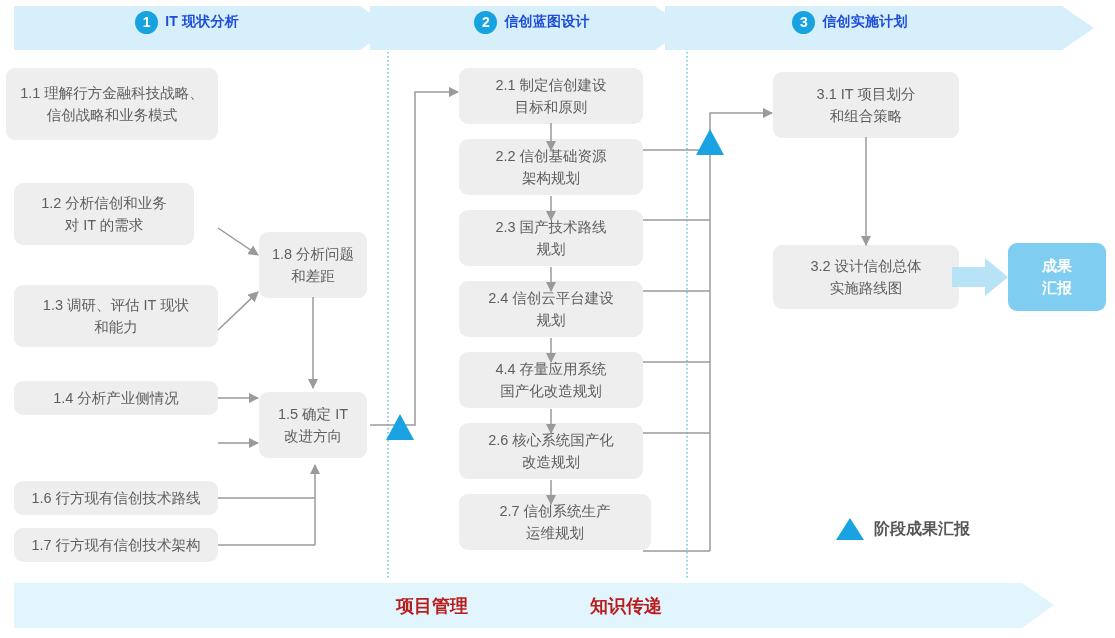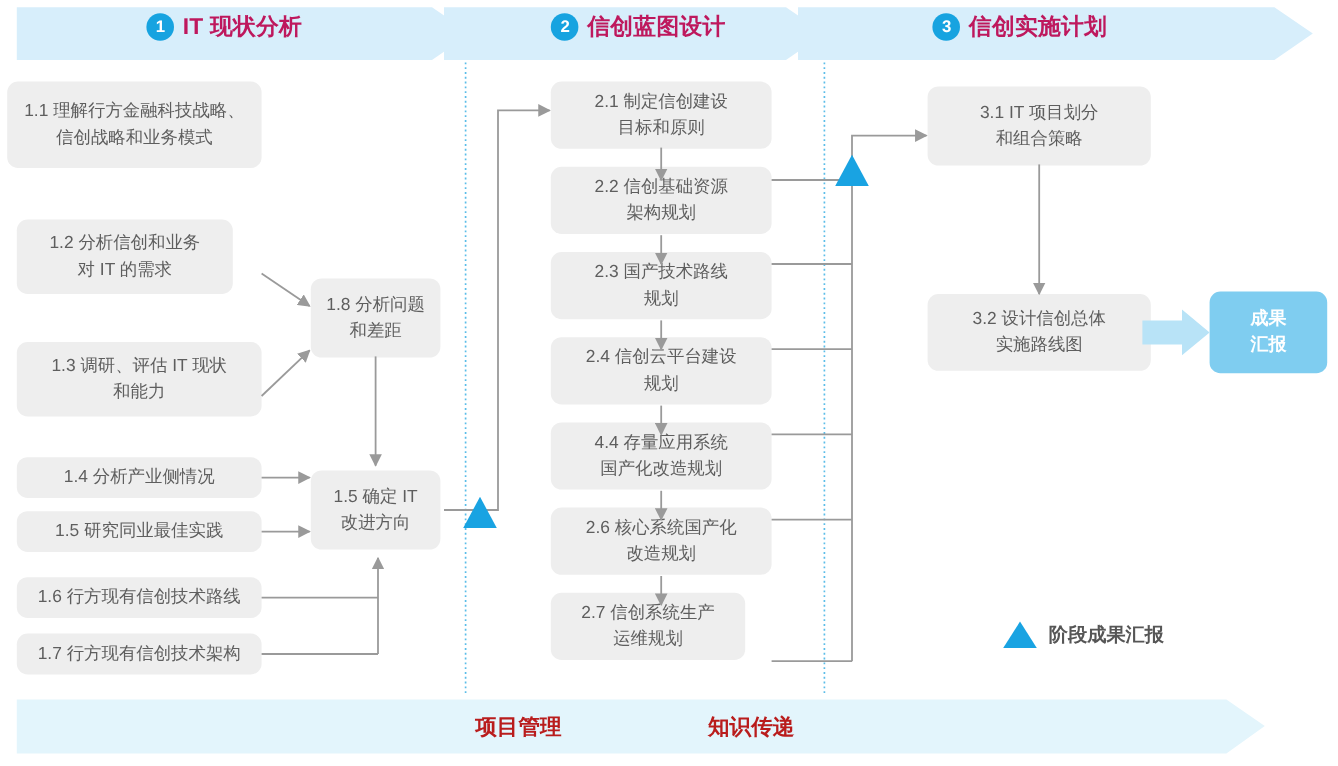--- a/index.html
+++ b/index.html
@@ -23,22 +23,22 @@
     pointer-events:none;
   }
   .phase-num{
     width:23px;height:23px;border-radius:50%;
     background:#17a3e0;color:#ffffff;
     font-size:14px;font-weight:bold;
     display:flex;align-items:center;justify-content:center;
     line-height:1;
   }
   .phase-label{
-    color:#be185d;
-    font-size:19px;
+    color:#1d4ed8;
+    font-size:14px;
     font-weight:bold;
     letter-spacing:.2px;
     white-space:nowrap;
   }
   .bottom-label{
     position:absolute;
     top:583px; height:45px;
     display:flex;align-items:center;
     color:#b91c1c;
     font-size:18px;font-weight:bold;
@@ -172,42 +172,41 @@
     </g>
   </svg>
 
   <div class="node" style="left:6px;top:68px;width:212px;height:72px;">1.1 理解行方金融科技战略、
 信创战略和业务模式</div>
   <div class="node" style="left:14px;top:183px;width:180px;height:62px;">1.2 分析信创和业务
 对 IT 的需求</div>
   <div class="node" style="left:14px;top:285px;width:204px;height:62px;">1.3 调研、评估 IT 现状
 和能力</div>
   <div class="node" style="left:14px;top:381px;width:204px;height:34px;">1.4 分析产业侧情况</div>
-  <div class="node" style="left:14px;top:426px;width:204px;height:34px;">1.5 研究同业最佳实践</div>
   <div class="node" style="left:14px;top:481px;width:204px;height:34px;">1.6 行方现有信创技术路线</div>
   <div class="node" style="left:14px;top:528px;width:204px;height:34px;">1.7 行方现有信创技术架构</div>
 
   <div class="node" style="left:259px;top:232px;width:108px;height:66px;">1.8 分析问题
 和差距</div>
   <div class="node" style="left:259px;top:392px;width:108px;height:66px;">1.5 确定 IT
 改进方向</div>
 
   <div class="node" style="left:459px;top:68px;width:184px;height:56px;">2.1 制定信创建设
 目标和原则</div>
   <div class="node" style="left:459px;top:139px;width:184px;height:56px;">2.2 信创基础资源
 架构规划</div>
   <div class="node" style="left:459px;top:210px;width:184px;height:56px;">2.3 国产技术路线
 规划</div>
   <div class="node" style="left:459px;top:281px;width:184px;height:56px;">2.4 信创云平台建设
 规划</div>
   <div class="node" style="left:459px;top:352px;width:184px;height:56px;">4.4 存量应用系统
 国产化改造规划</div>
   <div class="node" style="left:459px;top:423px;width:184px;height:56px;">2.6 核心系统国产化
 改造规划</div>
-  <div class="node" style="left:459px;top:494px;width:162px;height:56px;">2.7 信创系统生产
+  <div class="node" style="left:459px;top:494px;width:192px;height:56px;">2.7 信创系统生产
 运维规划</div>
 
   <div class="node" style="left:773px;top:72px;width:186px;height:66px;">3.1 IT 项目划分
 和组合策略</div>
   <div class="node" style="left:773px;top:245px;width:186px;height:64px;">3.2 设计信创总体
 实施路线图</div>
 
   <div class="node result" style="left:1008px;top:243px;width:98px;height:68px;">成果
 汇报</div>
 

